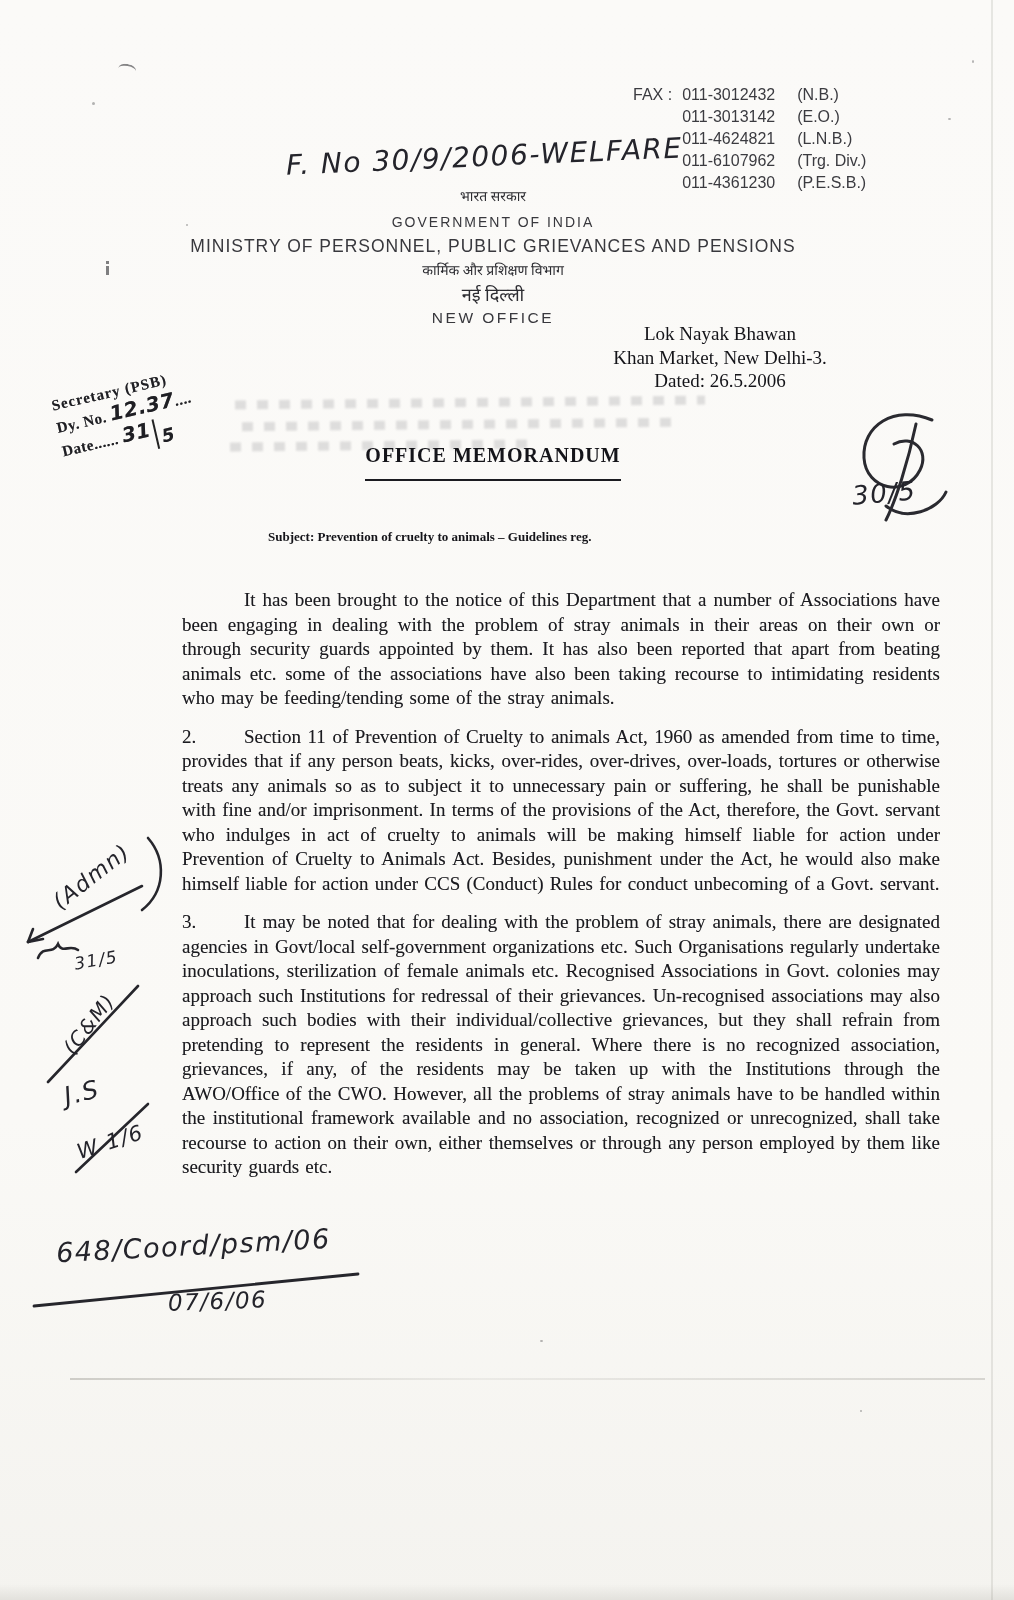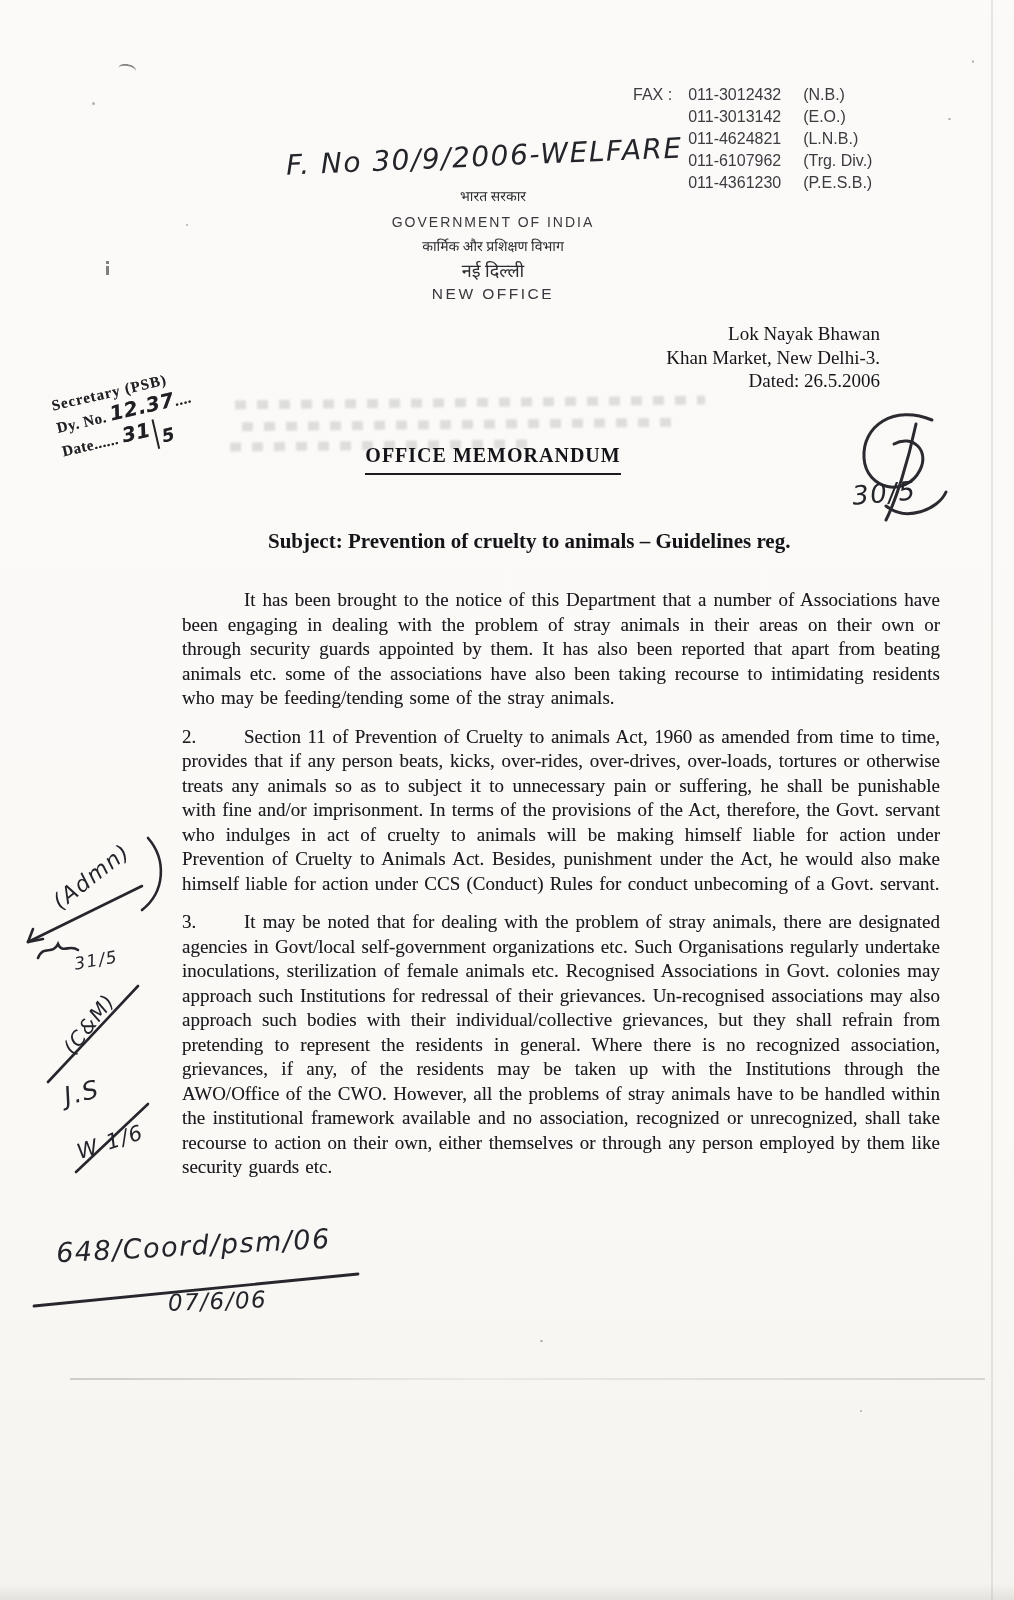--- a/index.html
+++ b/index.html
@@ -6,66 +6,66 @@
   .page{
     position:relative; width:1014px; height:1600px; margin:0 auto;
     background:linear-gradient(180deg,#fbfaf8 0%, #faf9f6 70%, #f4f3ef 100%);
     overflow:hidden; font-family:"Liberation Serif", serif; color:#1c1c20;
   }
   .edge-right{position:absolute; left:991px; top:0; bottom:0; width:2px; background:rgba(140,138,130,.18);}
   .edge-bottom{position:absolute; left:0; right:0; bottom:0; height:16px;
     background:linear-gradient(rgba(0,0,0,0), rgba(120,118,108,.14));}
 
   
-  .fax{position:absolute; left:633px; top:84px; display:flex; gap:16px;
+  .fax{position:absolute; left:633px; top:84px; display:flex; gap:10px;
     font-family:"Liberation Sans", sans-serif; font-size:16px; line-height:22px; color:#3b3b40;}
   .fax-row{display:flex; gap:9px;}
   .fax-num{min-width:106px;}
 
   
   .hw{font-family:"DejaVu Sans", sans-serif; font-style:italic; color:#24242b; letter-spacing:1.5px;}
 
   .fileno{position:absolute; left:286px; top:140px; font-size:28px; transform:rotate(-2.5deg); white-space:nowrap;}
 
   
   .header{position:absolute; left:110px; top:184px; width:766px; text-align:center; color:#2c2c31;}
   .h-hi{font-size:14px; line-height:26px;}
   .h-en{font-family:"Liberation Sans", sans-serif; color:#38383d;}
   .h-en1{font-size:14px; line-height:24px; letter-spacing:2px;}
   .h-en2{font-size:17.5px; line-height:24px; letter-spacing:1px;}
   .h-en3{font-size:17.5px; line-height:24px; letter-spacing:1px;}
   .h-hi-city{font-size:18px; line-height:23px;}
   .h-en-city{font-size:15.5px; line-height:22px; letter-spacing:2.5px;}
 
-  .address{position:absolute; left:560px; top:322px; width:320px; text-align:right;
+  .address{position:absolute; left:560px; top:322px; width:320px; text-align:center;
     font-size:19px; line-height:23.5px; color:#141419;}
 
   
   .stamp{position:absolute; left:50px; top:398px; transform:rotate(-13deg); transform-origin:left top;
     font-family:"Liberation Serif", serif; font-weight:bold; color:#1f1f24;
     text-shadow:0 0 .6px rgba(0,0,0,.45); white-space:nowrap;}
   .stamp-l1{font-size:15px; letter-spacing:1px;}
   .stamp-l2,.stamp-l3{font-size:15px; letter-spacing:.5px;}
   .hw-in{font-family:"DejaVu Sans", sans-serif; font-style:italic; font-weight:bold;}
   .hw-lg{font-size:20px;}
   .stamp-bar{display:inline-block; width:2px; height:30px; background:#222; vertical-align:-14px; margin:0 5px 0 3px;}
   .stamp-5{display:inline-block; transform:translateY(9px); font-size:18px;}
 
   
   .ghost{position:absolute; height:9px; opacity:.32; filter:blur(1.2px); transform:rotate(-.6deg);
     background:repeating-linear-gradient(90deg, rgba(90,90,96,.55) 0 11px, rgba(90,90,96,0) 11px 22px);}
 
   .om-wrap{position:absolute; left:110px; top:444px; width:766px; text-align:center;}
   .om{display:inline-block; font-size:20px; font-weight:bold; letter-spacing:1px; color:#141419;
-    border-bottom:2.5px solid #1b1b20; padding-bottom:6px;}
+    border-bottom:2.5px solid #1b1b20; padding-bottom:12px;}
 
   .sig-svg{position:absolute; left:836px; top:404px;}
   .sig-date{position:absolute; left:852px; top:478px; font-size:26px; transform:rotate(-5deg);}
 
-  .subject{position:absolute; left:268px; top:529px; font-size:21px; font-weight:bold; color:#141419;}
+  .subject{position:absolute; left:268px; top:529px; font-size:13px; font-weight:bold; color:#141419;}
 
   .body{position:absolute; left:150px; top:588px; width:758px; font-size:19px; line-height:24.5px;
     text-align:justify; color:#1b1b20; word-spacing:1.5px; text-shadow:0 0 .4px rgba(0,0,0,.35);margin-left:32px;}
   .para{margin:0 0 14px 0;}
   .p1{text-indent:62px;}
   .pnum{display:inline-block; width:62px; text-indent:0;}
 
   .margin-svg{position:absolute; left:20px; top:830px;}
   .ann{position:absolute; white-space:nowrap;}
   .ann-admn{left:46px; top:864px; font-size:22px; transform:rotate(-38deg);}
@@ -116,20 +116,21 @@
         <span>(P.E.S.B.)</span>
       </div>
     </div>
   </div>
 
   <div class="fileno hw">F. No 30/9/2006-WELFARE</div>
 
   <div class="header">
     <div class="h-hi">भारत सरकार</div>
     <div class="h-en h-en1">GOVERNMENT OF INDIA</div>
+    <div class="h-en h-en2">MINISTRY OF PERSONNEL, PUBLIC GRIEVANCES AND PENSIONS</div>
     <div class="h-hi">कार्मिक और प्रशिक्षण विभाग</div>
     <div class="h-hi h-hi-city">नई दिल्ली</div>
     <div class="h-en h-en-city">NEW OFFICE</div>
   </div>
 
   <div class="address">
     <div>Lok Nayak Bhawan</div>
     <div>Khan Market, New Delhi-3.</div>
     <div>Dated: 26.5.2006</div>
   </div>

